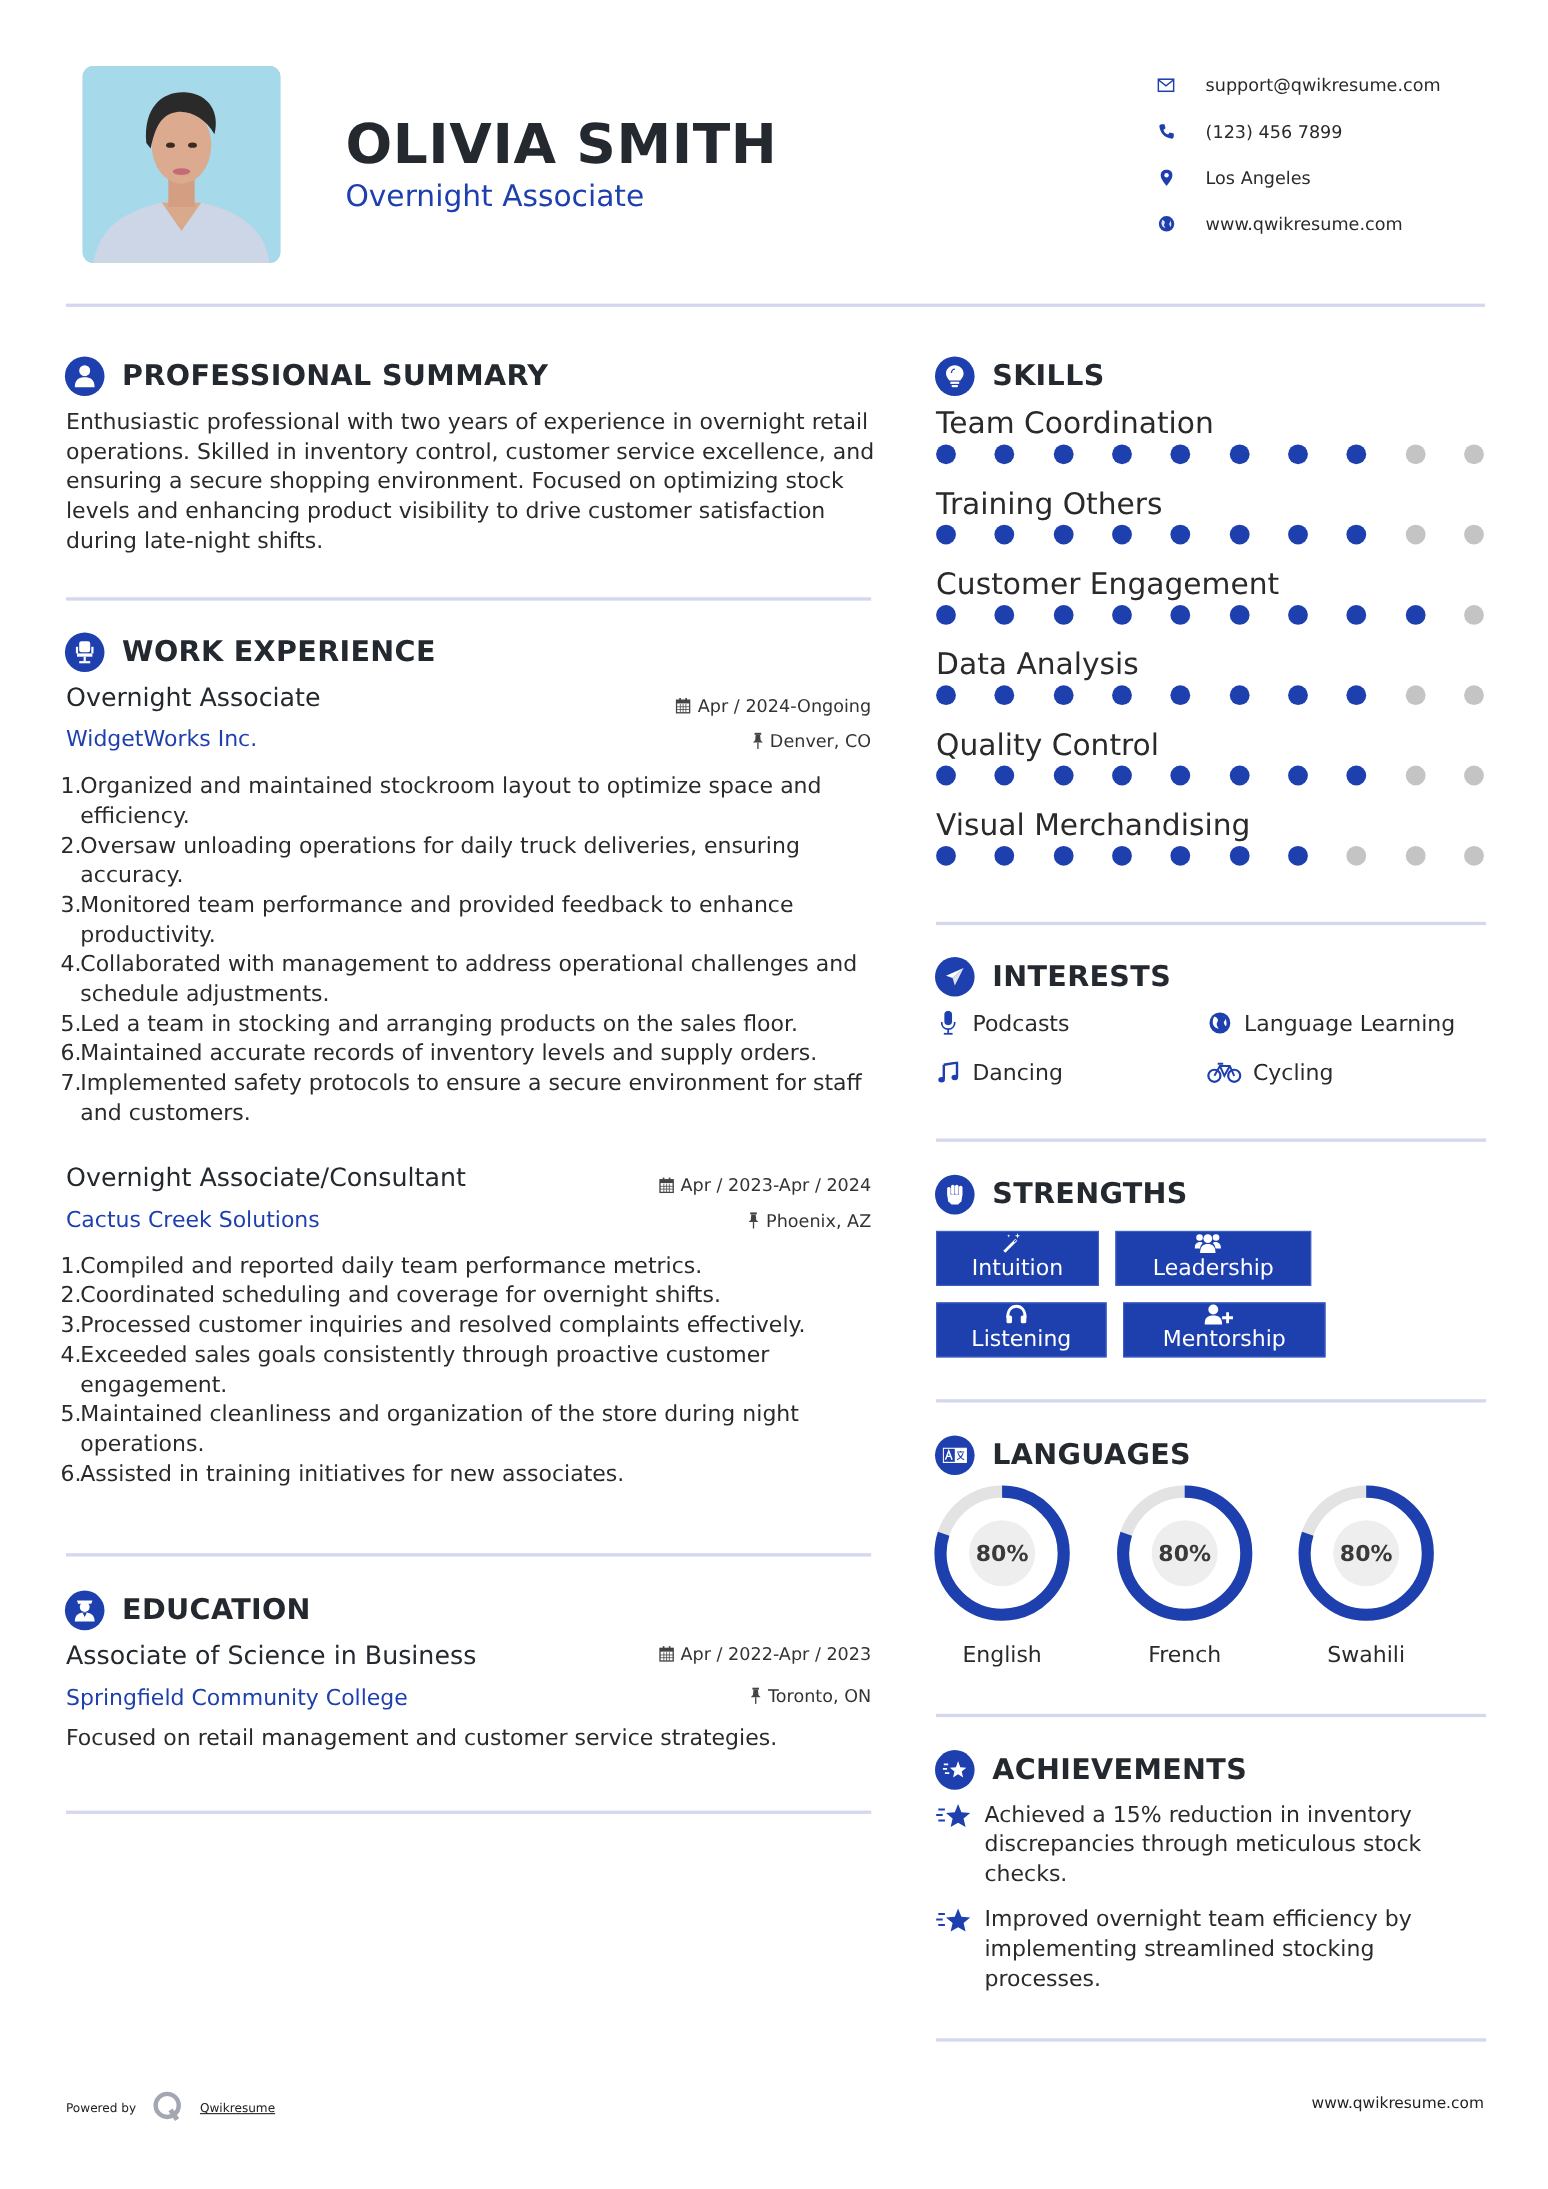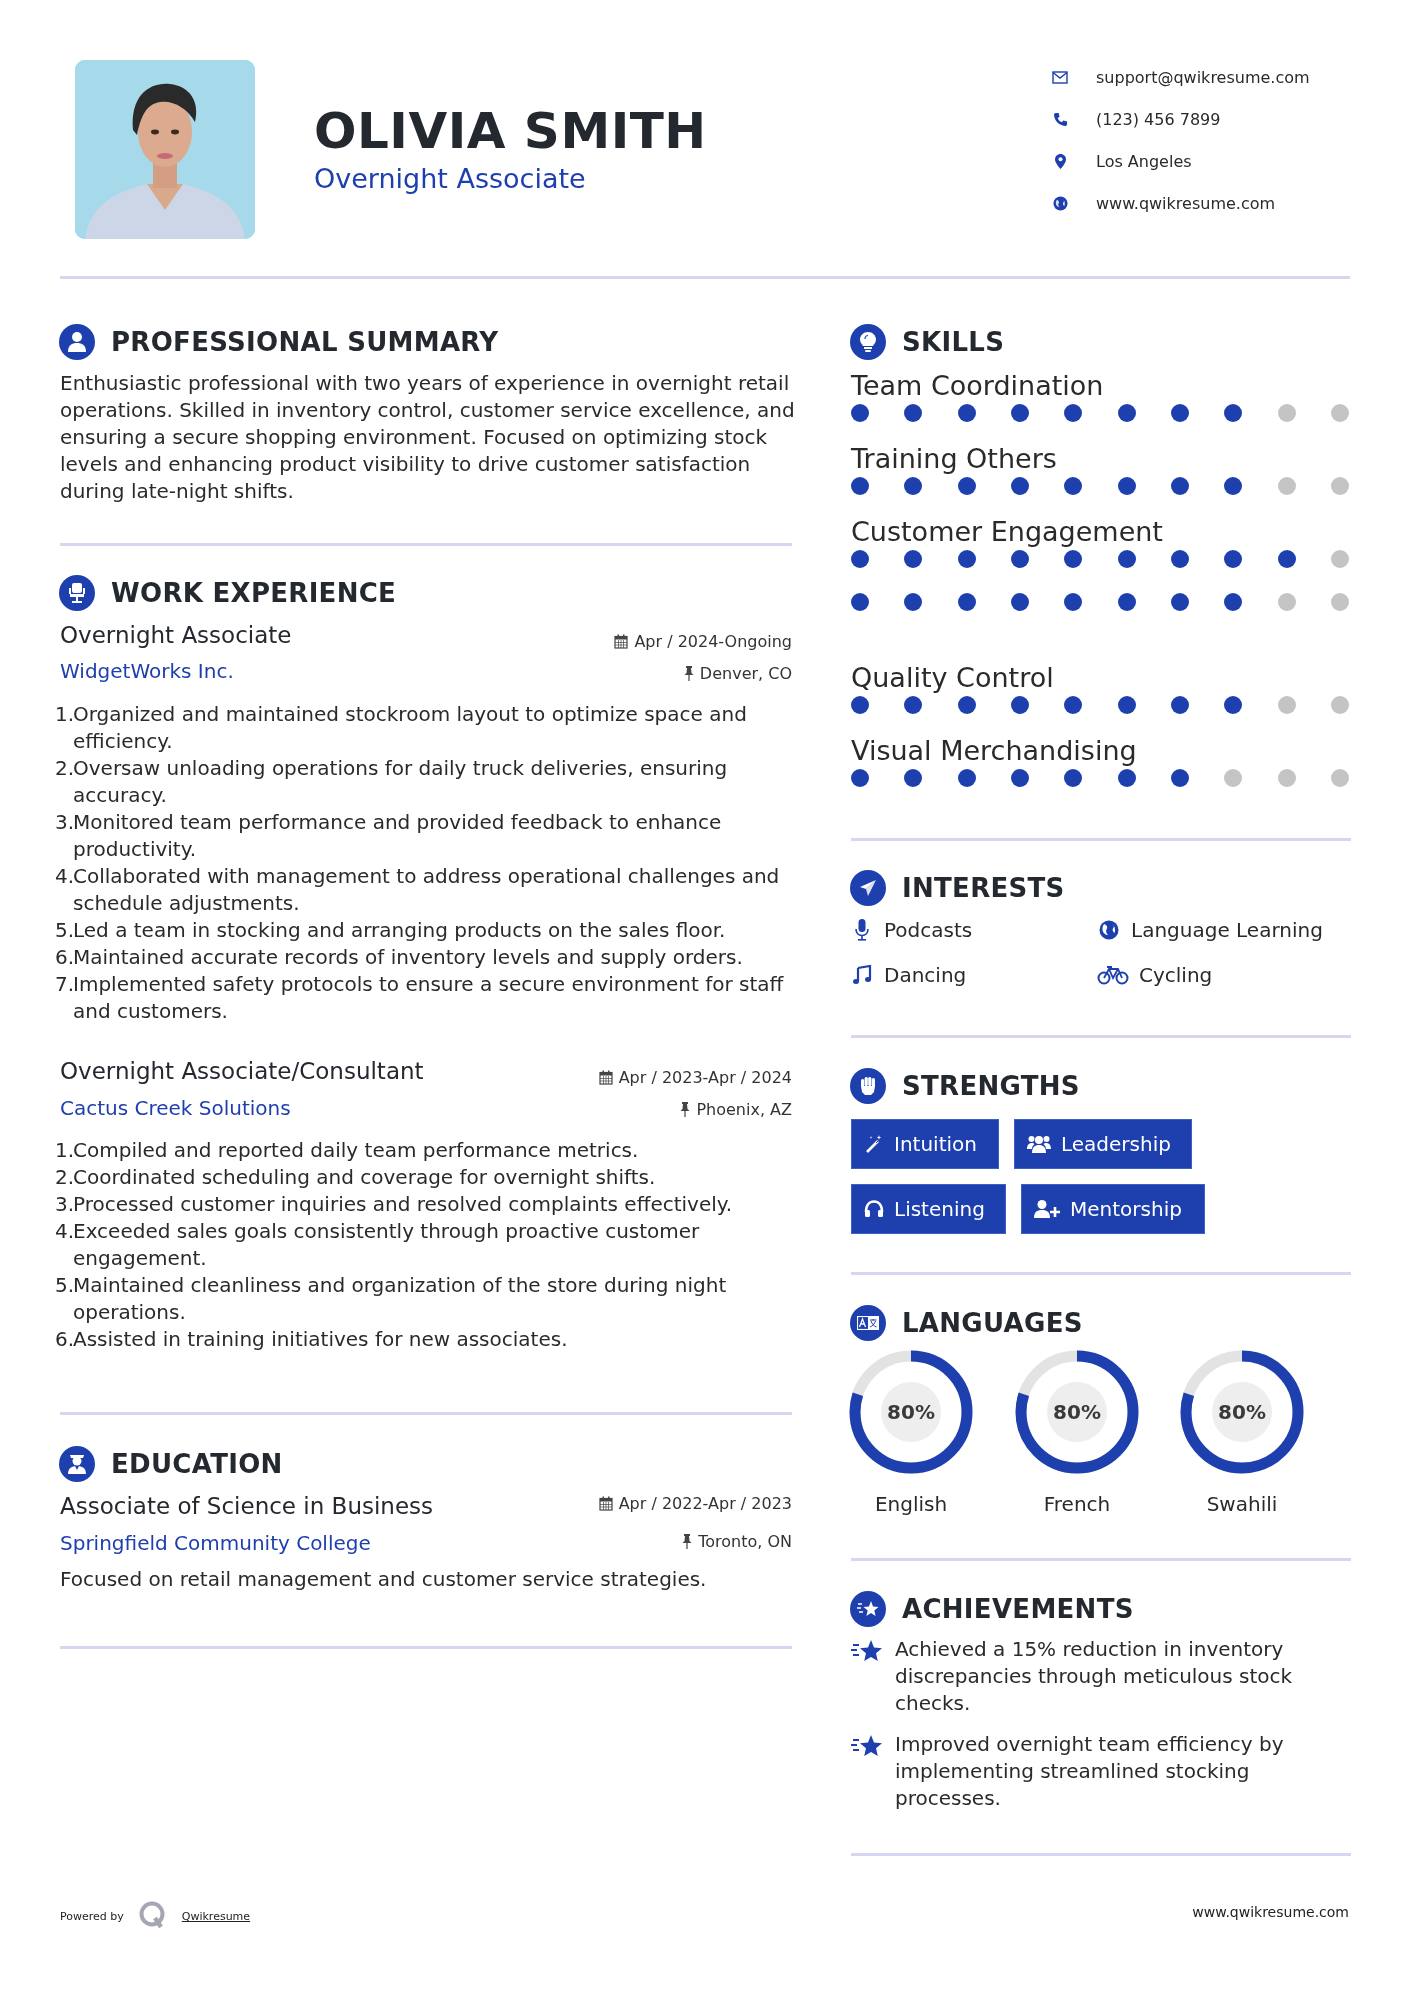--- a/index.html
+++ b/index.html
@@ -37,21 +37,21 @@
   .skill .sname { font-size: 27px; color: #2a2a2a; height: 30px; }
   .dots { display: flex; justify-content: space-between; width: 498px; margin-top: 4px; }
   .dot { width: 18px; height: 18px; border-radius: 50%; background: #1e3fae; }
   .dot.off { background: #c4c4c4; }
 
   
   .interest { position: absolute; display: flex; align-items: center; font-size: 20px; color: #2a2a2a; }
   .interest .ii { width: 24px; height: 24px; margin-right: 10px; display: inline-flex; align-items: center; justify-content: center; }
 
   
-  .chip { position: absolute; height: 50px; background: #1e3fae; color: #ffffff; display: flex; align-items: center; padding: 0 12px; font-size: 20px; border: 1px solid #3f5fc6; }
+  .chip { position: absolute; height: 50px; background: #1e3fae; color: #ffffff; display: flex; align-items: center; padding: 0 12px; font-size: 20px; border: 1px solid #3f5fc6; flex-direction: column; }
   .chip svg { margin-right: 10px; }
 
   
   .lang { position: absolute; width: 124px; text-align: center; }
   .ring { position: relative; width: 124px; height: 124px; }
   .ring .inner { position: absolute; left: 32px; top: 32px; width: 60px; height: 60px; border-radius: 50%; background: #eeeeee; }
   .ring .pct { position: absolute; left: 0; top: 0; width: 124px; height: 124px; display: flex; align-items: center; justify-content: center; font-size: 20px; font-weight: bold; color: #3a3a3a; }
   .lang .lname { font-size: 20px; color: #2a2a2a; margin-top: 18px; }
 
   
@@ -300,20 +300,21 @@
           <span class="dot"></span>
           <span class="dot"></span>
           <span class="dot"></span>
           <span class="dot"></span>
           <span class="dot"></span>
           <span class="dot"></span>
           <span class="dot off"></span>
         </div>
       </div>
       <div class="skill" style="top: 589px;">
+        <div class="sname">Data Analysis</div>
         <div class="dots">
           <span class="dot"></span>
           <span class="dot"></span>
           <span class="dot"></span>
           <span class="dot"></span>
           <span class="dot"></span>
           <span class="dot"></span>
           <span class="dot"></span>
           <span class="dot"></span>
           <span class="dot off"></span>

